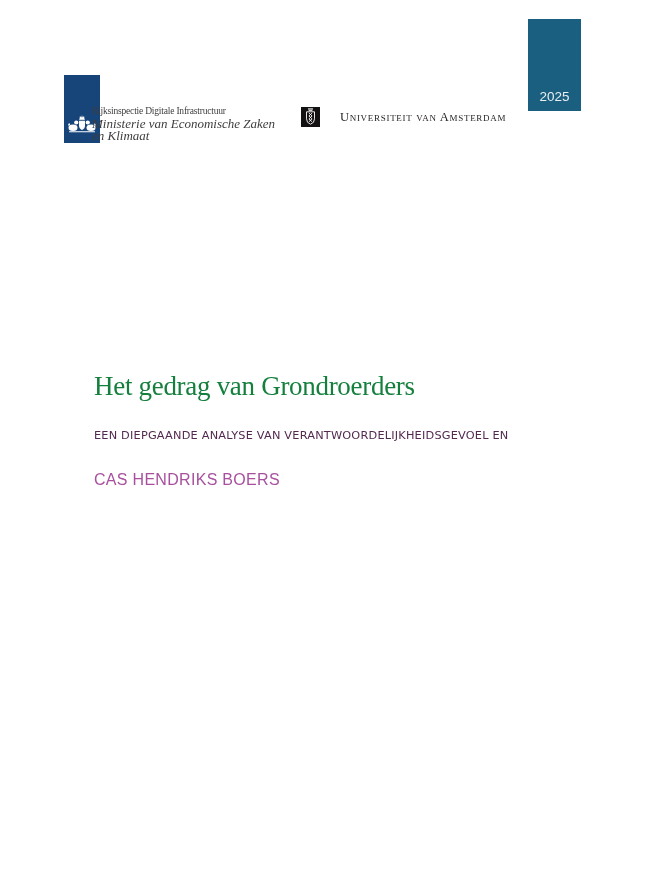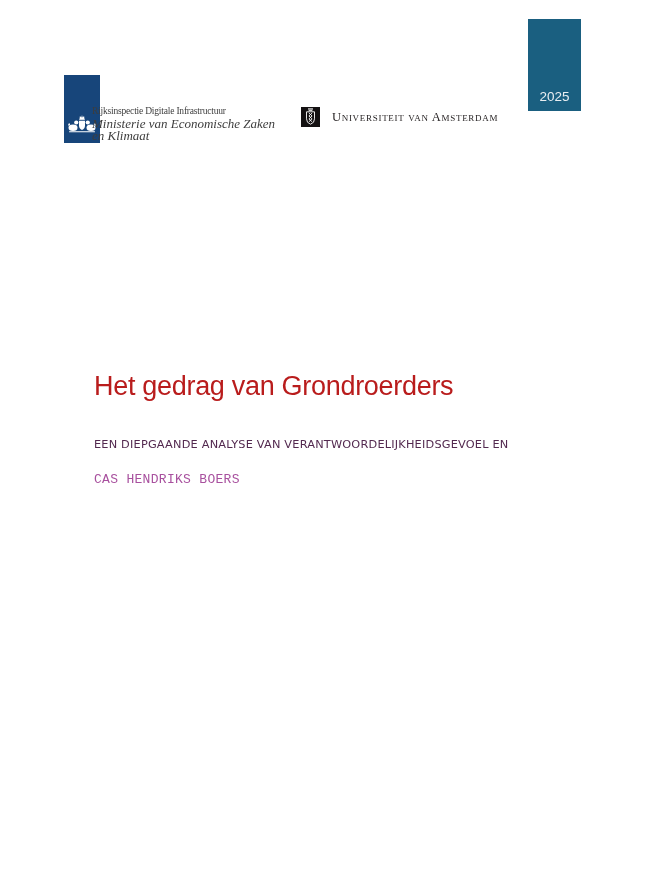--- a/index.html
+++ b/index.html
@@ -69,62 +69,62 @@
     white-space: nowrap;
   }
 
   
   .uva-logo {
     position: absolute;
     left: 301px;
     top: 107px;
     display: flex;
     align-items: center;
-    gap: 12px;
+    gap: 20px;
   }
   .uva-square { width: 19px; height: 20px; display: block; }
   .uva-name {
     font-family: "Liberation Serif", serif;
     font-variant: small-caps;
     font-size: 12.5px;
     letter-spacing: 0.7px;
     color: #221e1f;
     white-space: nowrap;
   }
 
   
   .cover-title {
     position: absolute;
     left: 94px;
     top: 371px;
-    font-family: Liberation Sans, sans-serif;
+    font-family: Liberation Serif, serif;
     font-size: 27px;
     line-height: 30px;
     letter-spacing: -0.3px;
-    color: #b91c1c;
+    color: #15803d;
     white-space: nowrap;
     text-align: right;
   }
   .cover-subtitle {
     position: absolute;
     left: 94px;
-    top: 437px;
+    top: 428px;
     font-family: "DejaVu Sans", sans-serif;
     font-size: 11.3px;
     line-height: 15.6px;
     letter-spacing: 0.2px;
     color: #53294f;
     white-space: nowrap;
   }
   .cover-author {
     position: absolute;
     left: 94px;
     top: 473px;
-    font-family: Liberation Mono, monospace;
-    font-size: 13px;
+    font-family: Liberation Sans, sans-serif;
+    font-size: 16px;
     line-height: 14px;
     letter-spacing: 0.3px;
     color: #a8509e;
     white-space: nowrap;
   }
 </style>
 </head>
 <body>
 
 <div class="page">

